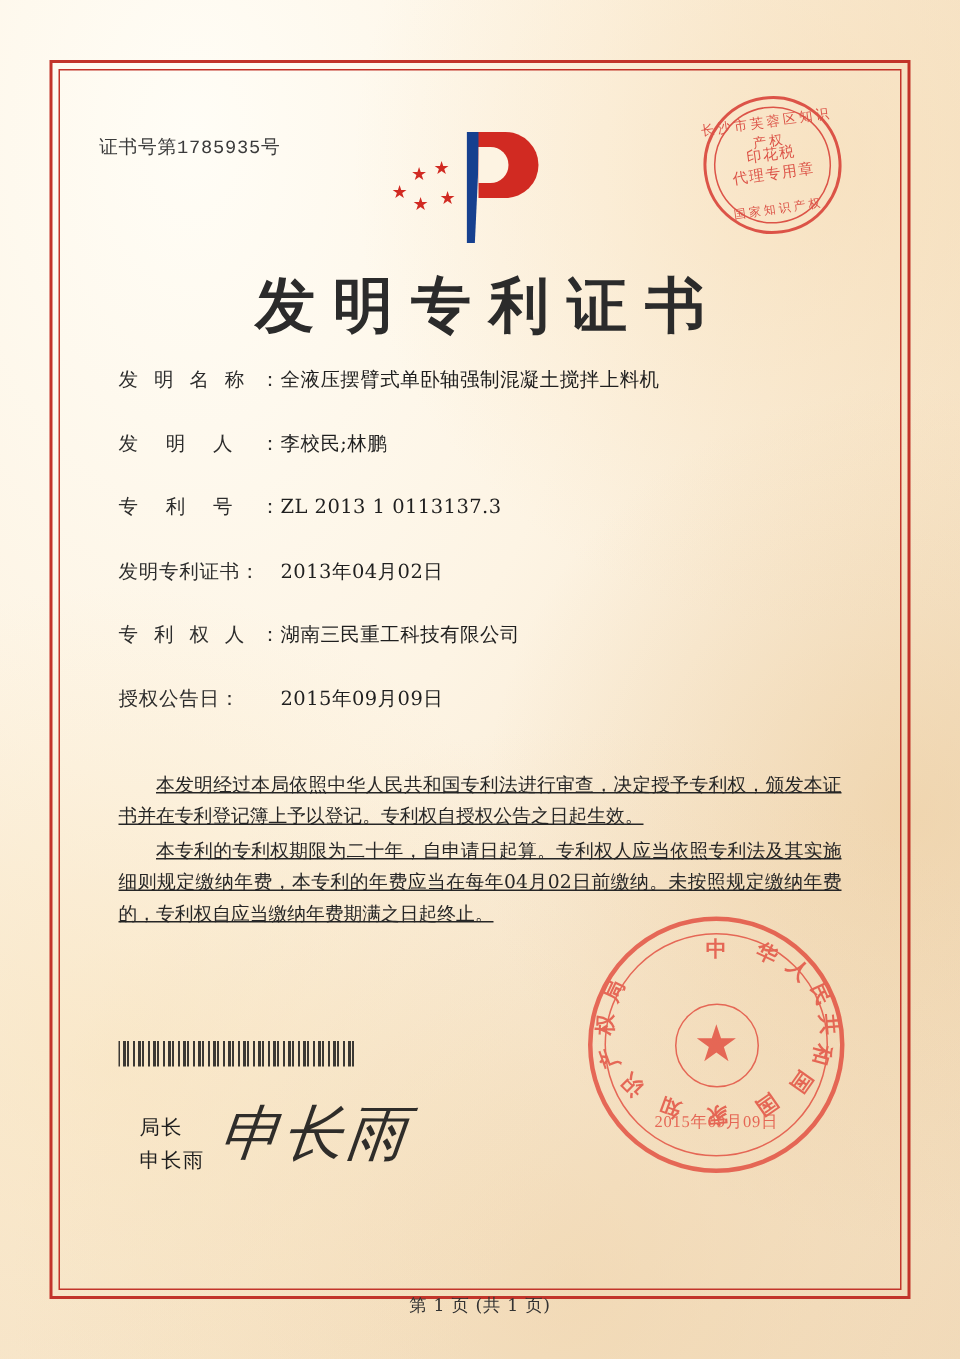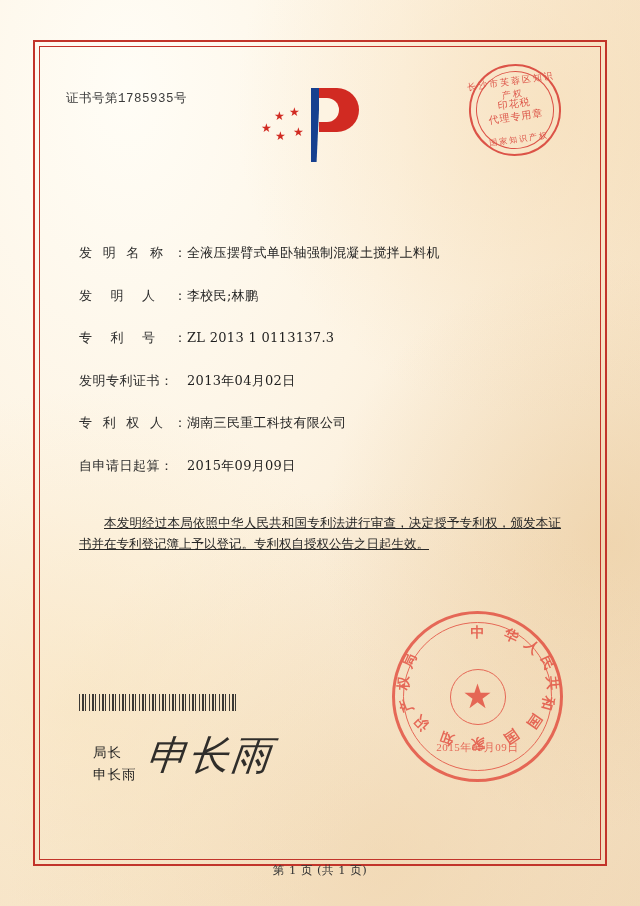--- a/index.html
+++ b/index.html
@@ -367,20 +367,21 @@
     <div class="seal-top">
       <div class="ring"></div>
       <div class="arc-top">长沙市芙蓉区知识产权</div>
       <div class="seal-center">
         <div>印花税</div>
         <div>代理专用章</div>
       </div>
       <div class="arc-bottom">国家知识产权</div>
     </div>
 
+    <div class="title">发明专利证书</div>
 
     <div class="fields">
       <div class="field-row">
         <div class="field-label spread">
           <span>发</span>
             <span>明</span>
             <span>名</span>
             <span>称</span>
             <span>：</span>
         </div>
@@ -412,27 +413,28 @@
         <div class="field-label spread">
           <span>专</span>
             <span>利</span>
             <span>权</span>
             <span>人</span>
             <span>：</span>
         </div>
         <div class="field-value">湖南三民重工科技有限公司</div>
       </div>
       <div class="field-row">
-        <div class="field-label">自申请日起算：</div>
+        <div class="field-label">授权公告日：</div>
         <div class="field-value">2015年09月09日</div>
       </div>
     </div>
 
     <div class="paragraphs">
       <p>本发明经过本局依照中华人民共和国专利法进行审查，决定授予专利权，颁发本证书并在专利登记簿上予以登记。专利权自授权公告之日起生效。</p>
+      <p>本专利的专利权期限为二十年，自申请日起算。专利权人应当依照专利法及其实施细则规定缴纳年费，本专利的年费应当在每年04月02日前缴纳。未按照规定缴纳年费的，专利权自应当缴纳年费期满之日起终止。</p>
     </div>
 
     <div class="barcode"></div>
 
     <div class="director-block">
       <div>局长</div>
       <div>申长雨</div>
     </div>
     <div class="signature">申长雨</div>
 

